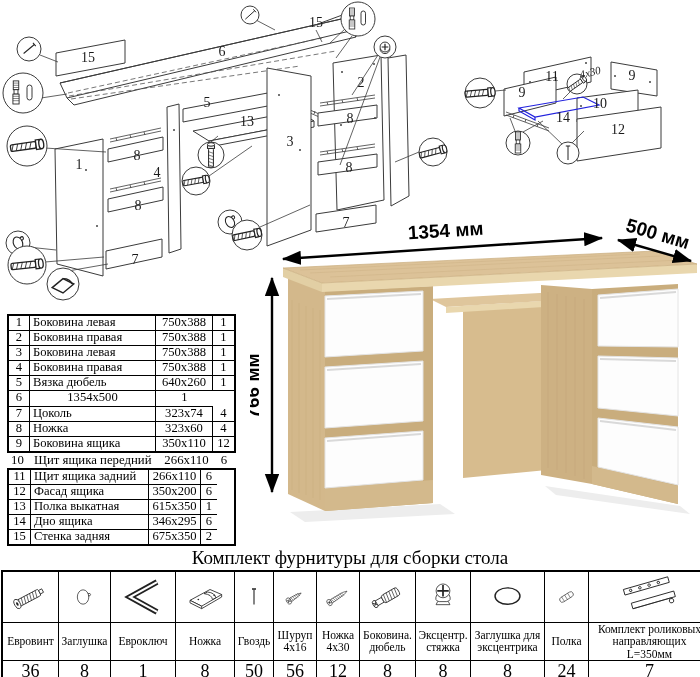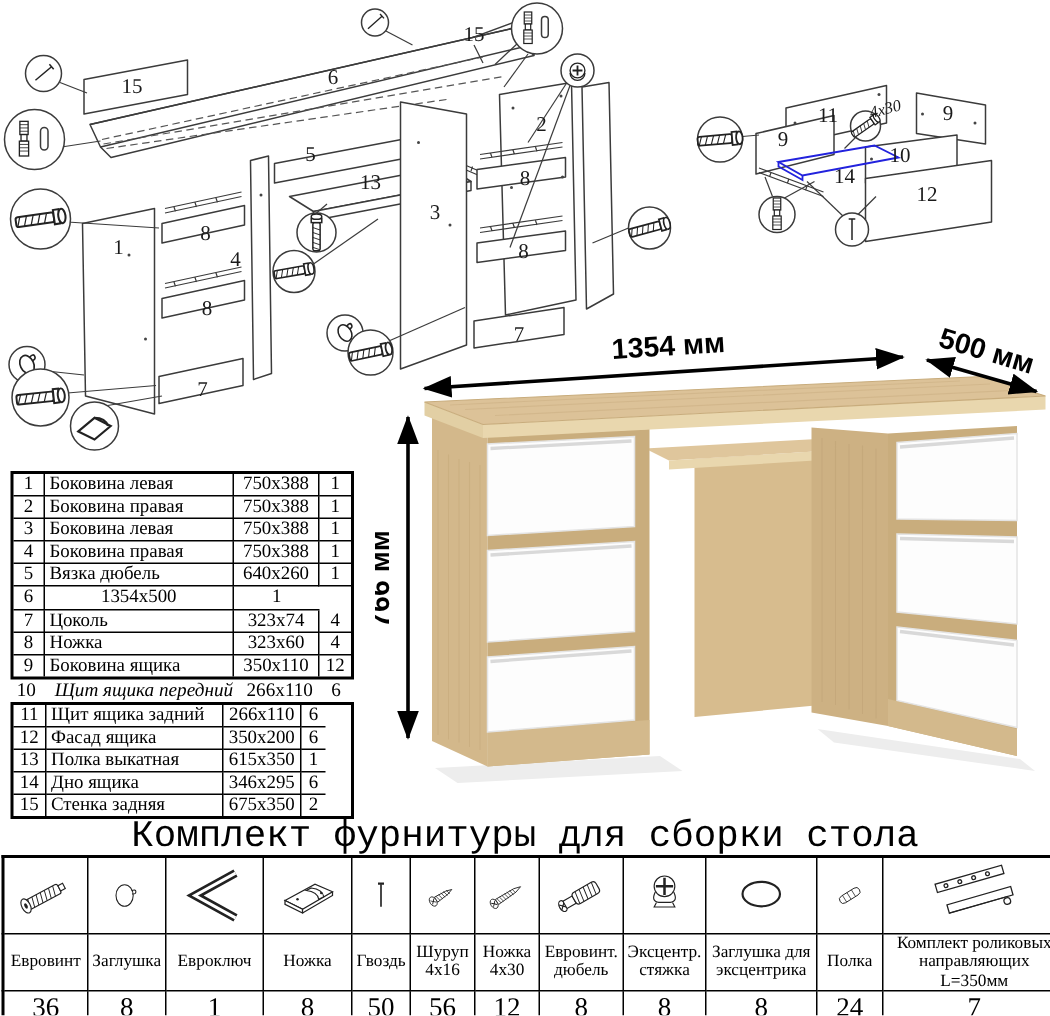--- a/index.html
+++ b/index.html
@@ -12,24 +12,24 @@
   .prow{display:grid;grid-template-columns:21px 126px 57px 21px;}
   .ptable-b .prow{grid-template-columns:22px 118px 52px 16px;}
   .prow>div{border-right:1px solid #000;border-bottom:1px solid #000;font-size:12.6px;
             height:14.1px;line-height:13.9px;overflow:hidden;white-space:nowrap;}
   .prow>div:last-child{border-right:none;}
   .ptable .prow:last-child>div{border-bottom:none;}
   .c-num,.c-size,.c-qty{text-align:center;}
   .c-name{padding-left:3px;}
   .prow-mid{display:grid;grid-template-columns:21px 130px 57px 18px;height:15px;line-height:15px;font-size:12.8px;}
   .prow-mid>div{text-align:center;white-space:nowrap;}
-  .prow-mid>.c-name{text-align:center;padding-left:6px;font-style:italic;}
+  .prow-mid>.c-name{text-align:left;padding-left:6px;}
   
   .hw{position:absolute;left:1px;top:546px;width:698px;}
-  .hw-title{text-align:center;font-size:25px;line-height:23px;font-family:Liberation Mono, monospace;}
+  .hw-title{text-align:center;font-size:19px;line-height:23px;}
   table.hw-table{border-collapse:collapse;table-layout:fixed;width:698px;margin-top:1px;border:2px solid #000;}
   .hw-table td{border:1px solid #000;text-align:center;vertical-align:middle;padding:0;overflow:hidden;}
   .hw-icon-cell{height:50px;}
   .hw-icon-cell svg{display:block;margin:0 auto;}
   .hw-name-cell{height:31px;font-size:11.5px;line-height:1.07;}
   .hw-qty-cell{height:22px;font-size:18px;}
   
   .plabel{font-family:"Liberation Serif",serif;font-size:14px;fill:#1a1a1a;text-anchor:middle;}
   .dimtxt{font-family:"Liberation Sans",sans-serif;font-size:19px;font-weight:bold;fill:#000;text-anchor:middle;}
   .notetxt{font-family:"Liberation Serif",serif;font-size:11px;font-style:italic;fill:#1a1a1a;text-anchor:middle;}
@@ -566,21 +566,21 @@
             </td>
           </tr>
           <tr>
             <td class="hw-name-cell">Евровинт</td>
             <td class="hw-name-cell">Заглушка</td>
             <td class="hw-name-cell">Евроключ</td>
             <td class="hw-name-cell">Ножка</td>
             <td class="hw-name-cell">Гвоздь</td>
             <td class="hw-name-cell">Шуруп 4х16</td>
             <td class="hw-name-cell">Ножка 4х30</td>
-            <td class="hw-name-cell">Евровинт. дюбель</td>
+            <td class="hw-name-cell">Боковина. дюбель</td>
             <td class="hw-name-cell">Эксцентр. стяжка</td>
             <td class="hw-name-cell">Заглушка для эксцентрика</td>
             <td class="hw-name-cell">Полка</td>
             <td class="hw-name-cell">Комплект роликовых направляющих L=350мм</td>
           </tr>
           <tr>
             <td class="hw-qty-cell">36</td>
             <td class="hw-qty-cell">8</td>
             <td class="hw-qty-cell">1</td>
             <td class="hw-qty-cell">8</td>

